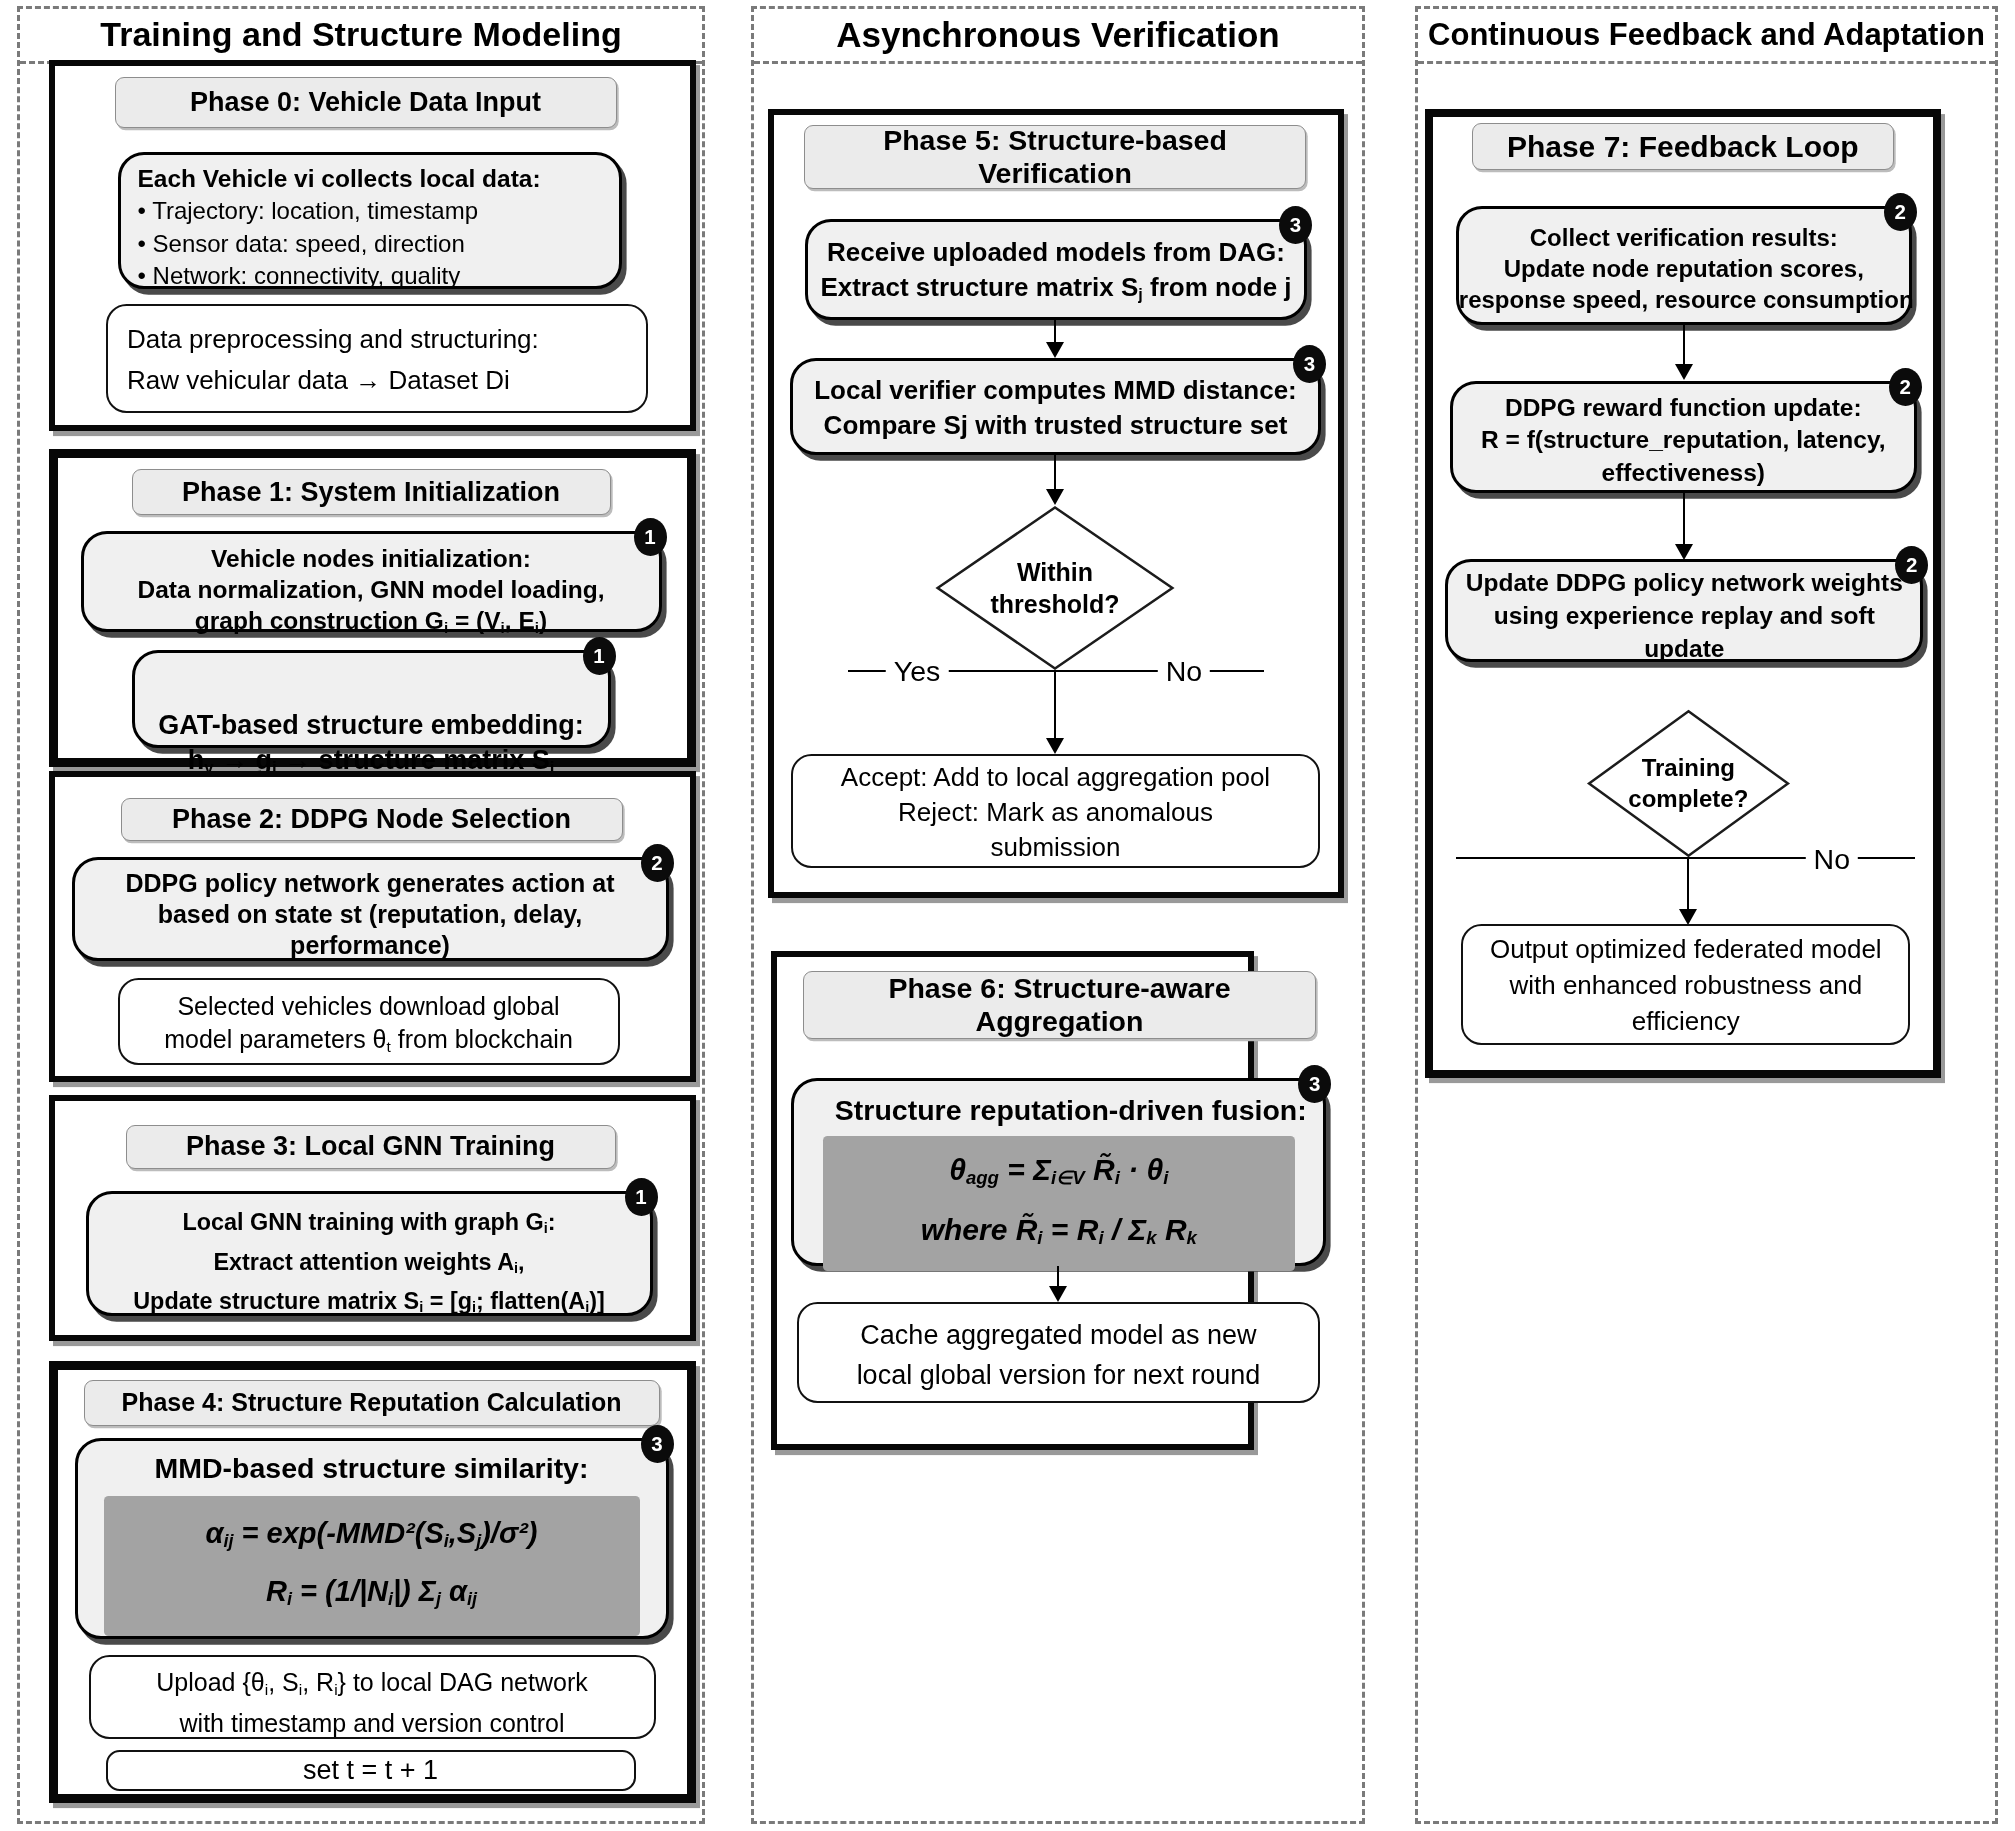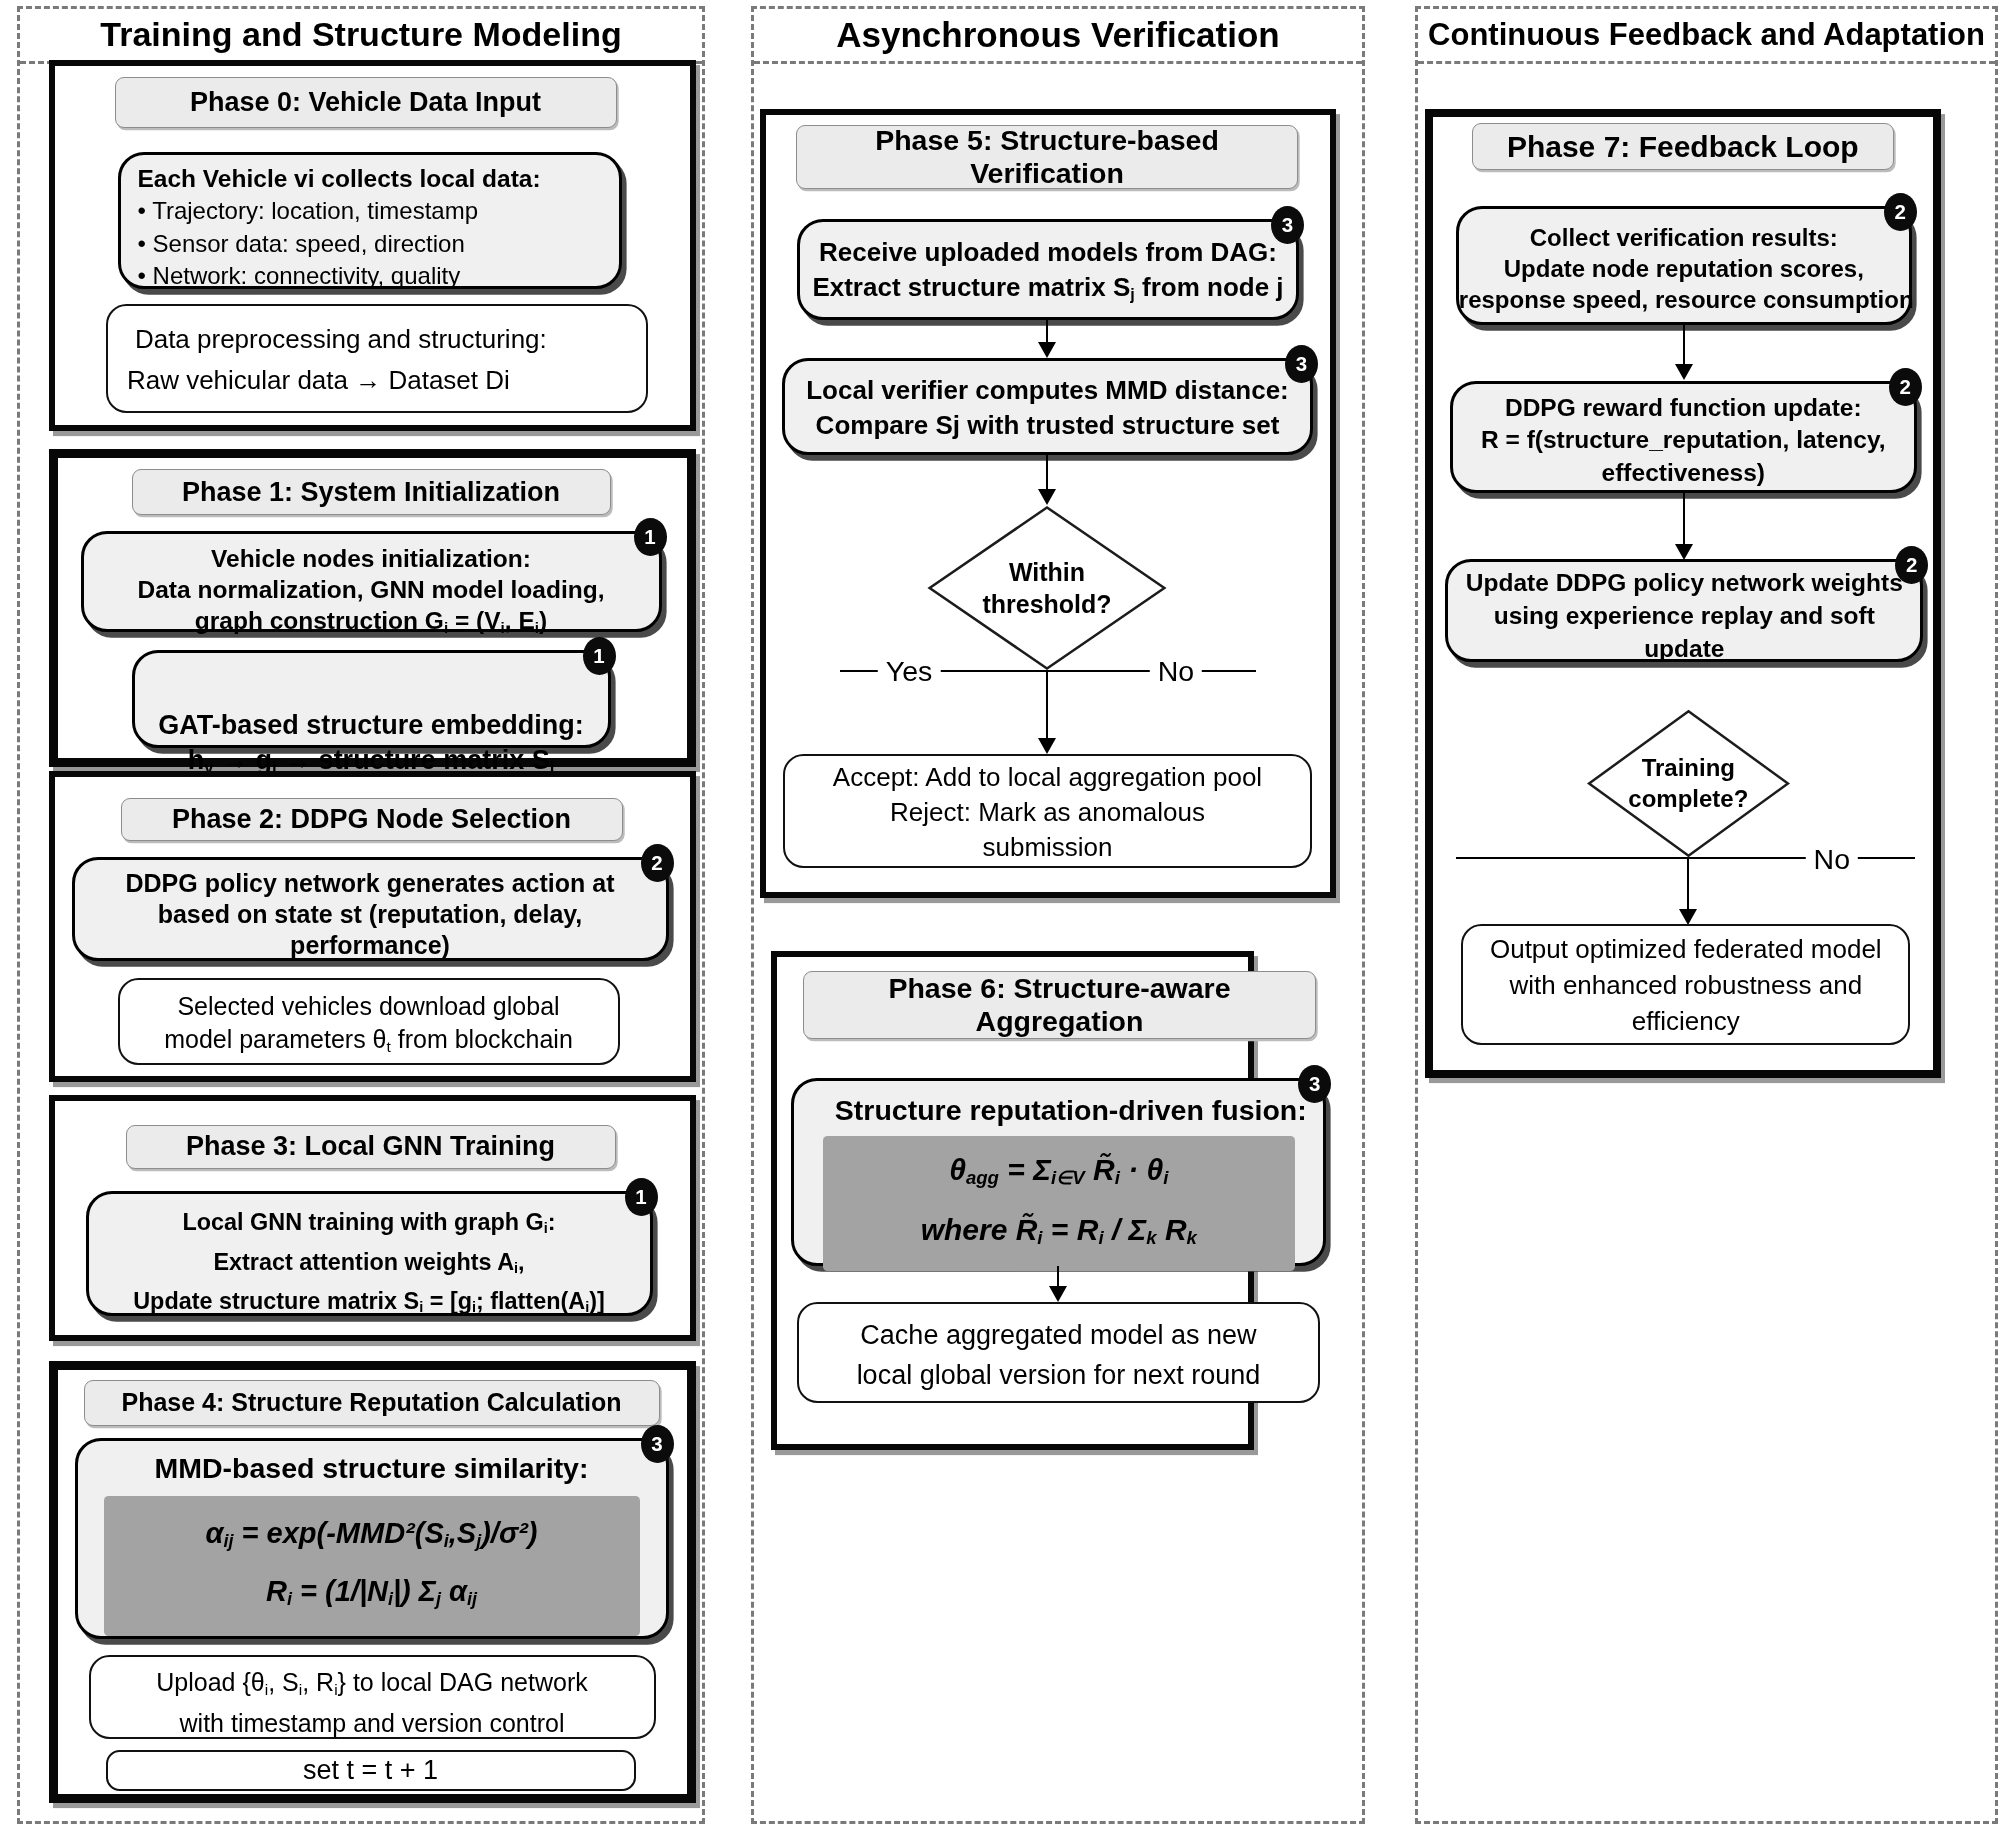--- a/index.html
+++ b/index.html
@@ -73,21 +73,21 @@
     <div class="pill" style="left:60px; top:11.4px; width:502px; height:51px; font-size:27px;">
       <span>Phase 0: Vehicle Data Input</span>
     </div>
     <div class="gbox" style="left:63px; top:86px; width:504px; height:137px; text-align:left; padding:8px 0 0 17px;">
       <div class="ln" style="font-weight:bold; font-size:24.5px; line-height:32.5px;">Each Vehicle vi collects local data:</div>
       <div class="ln" style="font-size:24px; line-height:32.5px;">• Trajectory: location, timestamp</div>
       <div class="ln" style="font-size:24px; line-height:32.5px;">• Sensor data: speed, direction</div>
       <div class="ln" style="font-size:24px; line-height:32.5px;">• Network: connectivity, quality</div>
     </div>
     <div class="wbox" style="left:51px; top:238px; width:542px; height:109px; text-align:left; padding:13.7px 0 0 19.4px;">
-      <div class="ln" style="font-size:26px; line-height:41px;margin-left:8px;">Data preprocessing and structuring:</div>
+      <div class="ln" style="font-size:26px; line-height:41px;">Data preprocessing and structuring:</div>
       <div class="ln" style="font-size:26px; line-height:41px;">Raw vehicular data → Dataset Di</div>
     </div>
   </div>
 
   <div class="group b16" style="left:28.5px; top:440px; width:647px; height:318px;">
     <div class="pill" style="left:74px; top:11.4px; width:479px; height:46px; font-size:27px;align-items:center;">
       <span>Phase 1: System Initialization</span>
     </div>
     <div class="gbox bold" style="left:23px; top:73px; width:581px; height:101px; padding-top:9px;">
       <span class="badge">1</span>
@@ -150,21 +150,21 @@
       <div class="ln" style="font-size:27px;">set t = t + 1</div>
     </div>
   </div>
 </div>
 
 <div id="col-mid" class="column">
   <div class="col-header">
     <span>Asynchronous Verification</span>
   </div>
 
-  <div class="group" style="left:6px; top:100px; width:576px; height:789px;">
+  <div class="group" style="left:14px; top:100px; width:576px; height:789px;">
     <div class="pill" style="left:30px; top:10.3px; width:502px; height:64px; font-size:28.5px;">
       <span>Phase 5: Structure-based Verification</span>
     </div>
     <div class="gbox bold" style="left:31px; top:104px; width:502px; height:101px; padding-top:13.7px;">
       <span class="badge">3</span>
       <div class="ln" style="font-size:26px; line-height:35px;">Receive uploaded models from DAG:</div>
       <div class="ln" style="font-size:26px; line-height:35px;"><span>Extract structure matrix S</span><span class="sub">j</span><span> from node j</span></div>
     </div>
     <div class="arrow" style="left:271px; top:205px; height:38px;"></div>
     <div class="gbox bold" style="left:16px; top:243px; width:531px; height:97px; padding-top:12.5px;">

